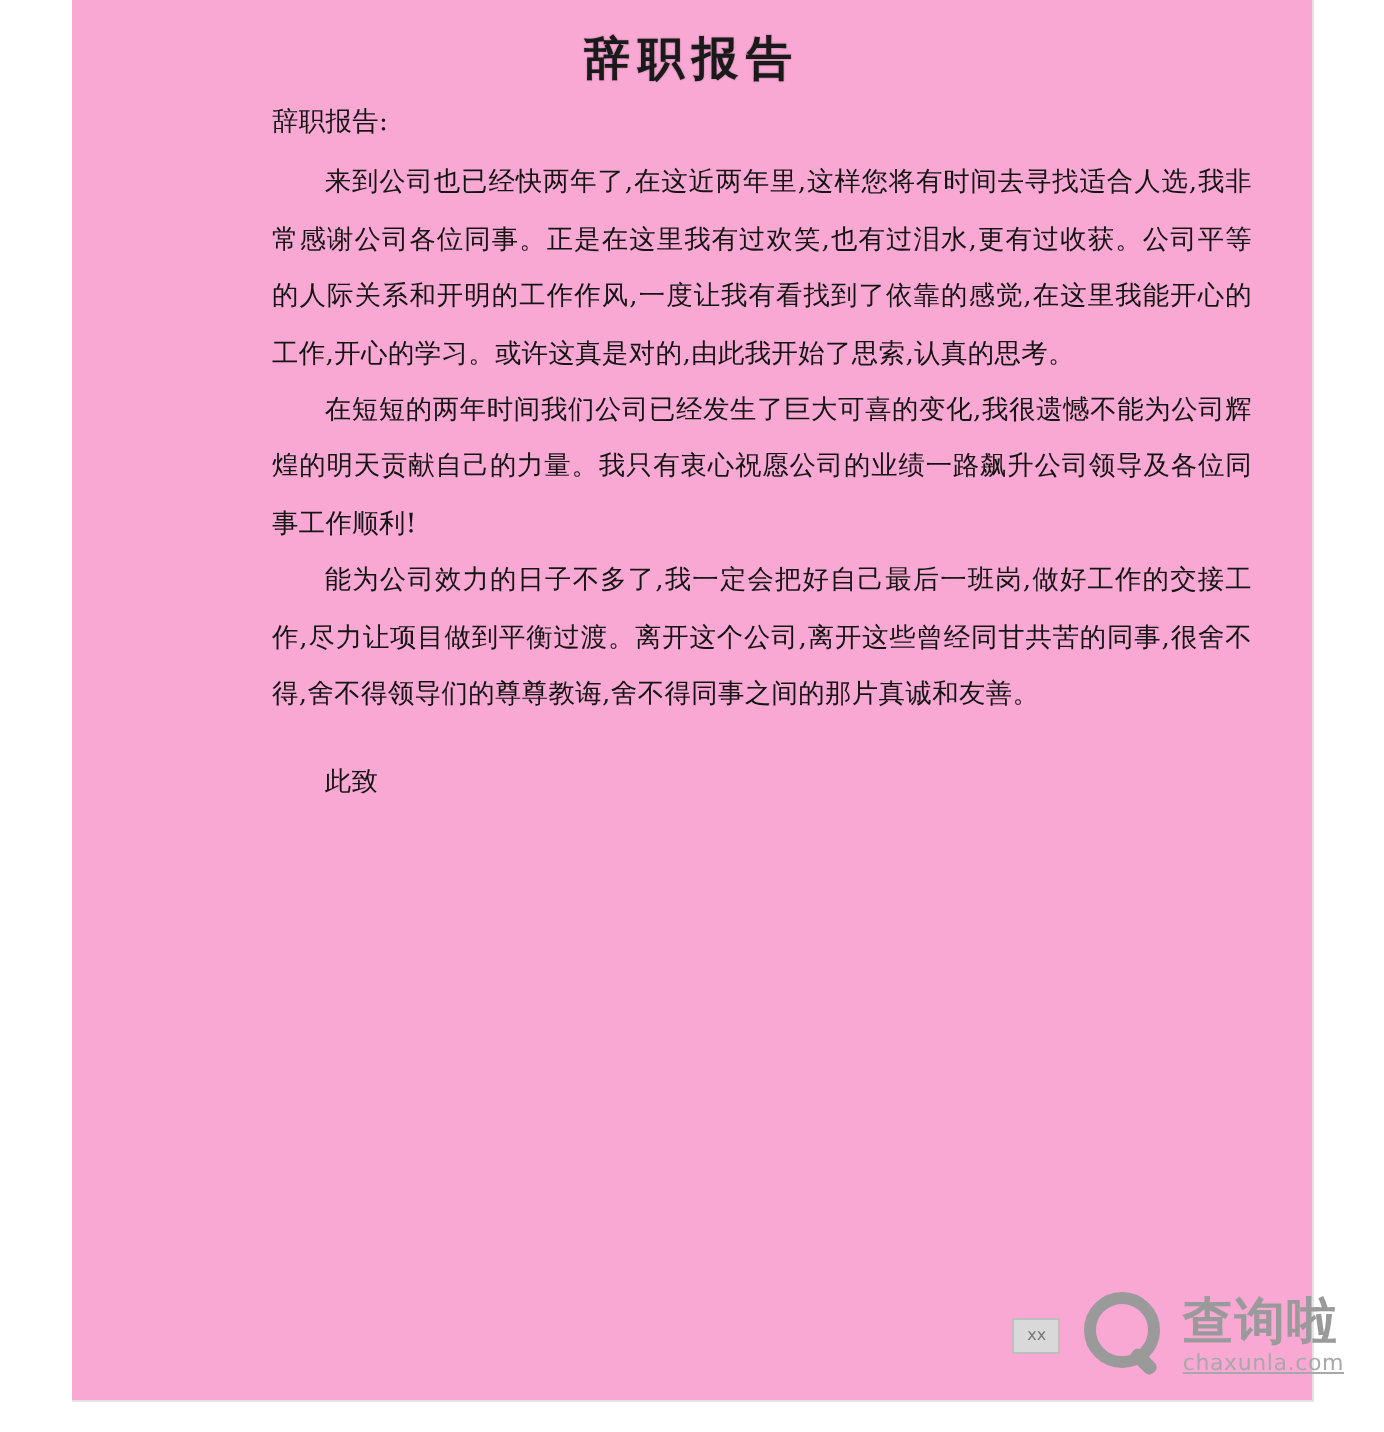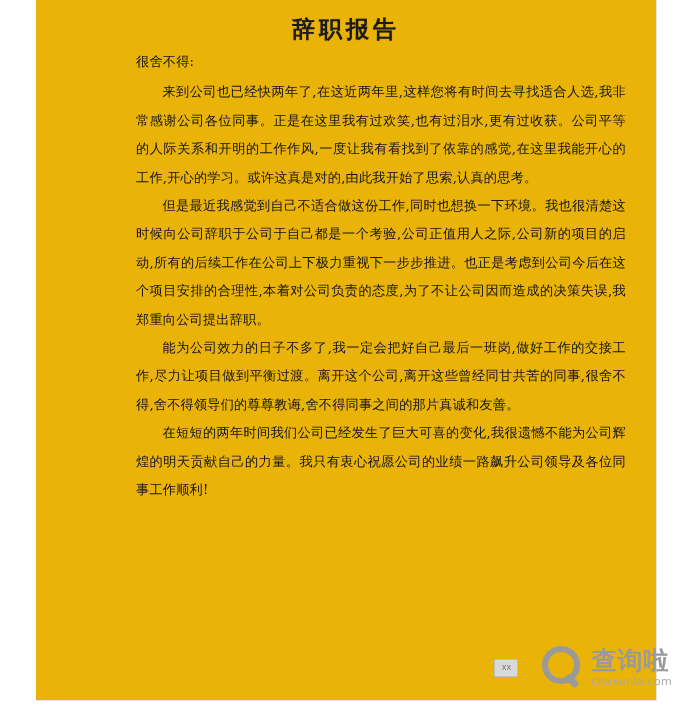--- a/index.html
+++ b/index.html
@@ -21,21 +21,21 @@
     height: 716px;
     background: #ffffff;
   }
   
   #paper {
     position: absolute;
     left: 36px;
     top: 0px;
     width: 620px;
     height: 700px;
-    background: #eab308;
+    background: #f9a8d4;
     border-right: 1px solid #e3e3e3;
     border-bottom: 1px solid #e3e3e3;
   }
   #doc-title {
     position: absolute;
     left: 0;
     right: 0;
     top: 14px;
     text-align: center;
     font-family: "DejaVu Serif", serif;
@@ -74,21 +74,21 @@
     text-indent: 3em;
     margin-top: 8px;
   }
   
   #watermark {
     position: absolute;
     right: 20px;
     bottom: 26px;
     display: flex;
     align-items: center;
-    gap: 24px;
+    gap: 12px;
   }
   #wm-badge {
     width: 22px;
     height: 16px;
     background: #d9d9d9;
     border: 1px solid #bdbdbd;
     color: #777;
     font-size: 8px;
     line-height: 16px;
     text-align: center;
@@ -118,36 +118,37 @@
     font-size: 25px;
     color: #9a9a9a;
     letter-spacing: 1px;
   }
   #wm-url {
     font-family: "DejaVu Sans", sans-serif;
     font-size: 11px;
     color: #a8a8a8;
     letter-spacing: 0.3px;
     margin-top: 2px;
+    text-decoration: underline;
   }
 </style>
 </head>
 <body>
 
 <div id="page">
   <div id="paper">
 
     <div id="doc-title">辞职报告</div>
 
     <div id="body-text">
-      <p class="salutation">很舍不得:</p>
+      <p class="salutation">辞职报告:</p>
       <p>来到公司也已经快两年了,在这近两年里,这样您将有时间去寻找适合人选,我非常感谢公司各位同事。正是在这里我有过欢笑,也有过泪水,更有过收获。公司平等的人际关系和开明的工作作风,一度让我有看找到了依靠的感觉,在这里我能开心的工作,开心的学习。或许这真是对的,由此我开始了思索,认真的思考。</p>
-      <p>但是最近我感觉到自己不适合做这份工作,同时也想换一下环境。我也很清楚这时候向公司辞职于公司于自己都是一个考验,公司正值用人之际,公司新的项目的启动,所有的后续工作在公司上下极力重视下一步步推进。也正是考虑到公司今后在这个项目安排的合理性,本着对公司负责的态度,为了不让公司因而造成的决策失误,我郑重向公司提出辞职。</p>
+      <p>在短短的两年时间我们公司已经发生了巨大可喜的变化,我很遗憾不能为公司辉煌的明天贡献自己的力量。我只有衷心祝愿公司的业绩一路飙升公司领导及各位同事工作顺利!</p>
       <p>能为公司效力的日子不多了,我一定会把好自己最后一班岗,做好工作的交接工作,尽力让项目做到平衡过渡。离开这个公司,离开这些曾经同甘共苦的同事,很舍不得,舍不得领导们的尊尊教诲,舍不得同事之间的那片真诚和友善。</p>
-      <p>在短短的两年时间我们公司已经发生了巨大可喜的变化,我很遗憾不能为公司辉煌的明天贡献自己的力量。我只有衷心祝愿公司的业绩一路飙升公司领导及各位同事工作顺利!</p>
+      <p class="close1">此致</p>
     </div>
 
   </div>
 
   <div id="watermark">
     <div id="wm-badge">xx</div>
     <div id="wm-logo">
       <div id="wm-mark">
         <svg width="44" height="44" viewBox="0 0 44 44" aria-hidden="true">
           <circle cx="19" cy="19" r="16" fill="none" stroke="#9a9a9a" stroke-width="6"></circle>

